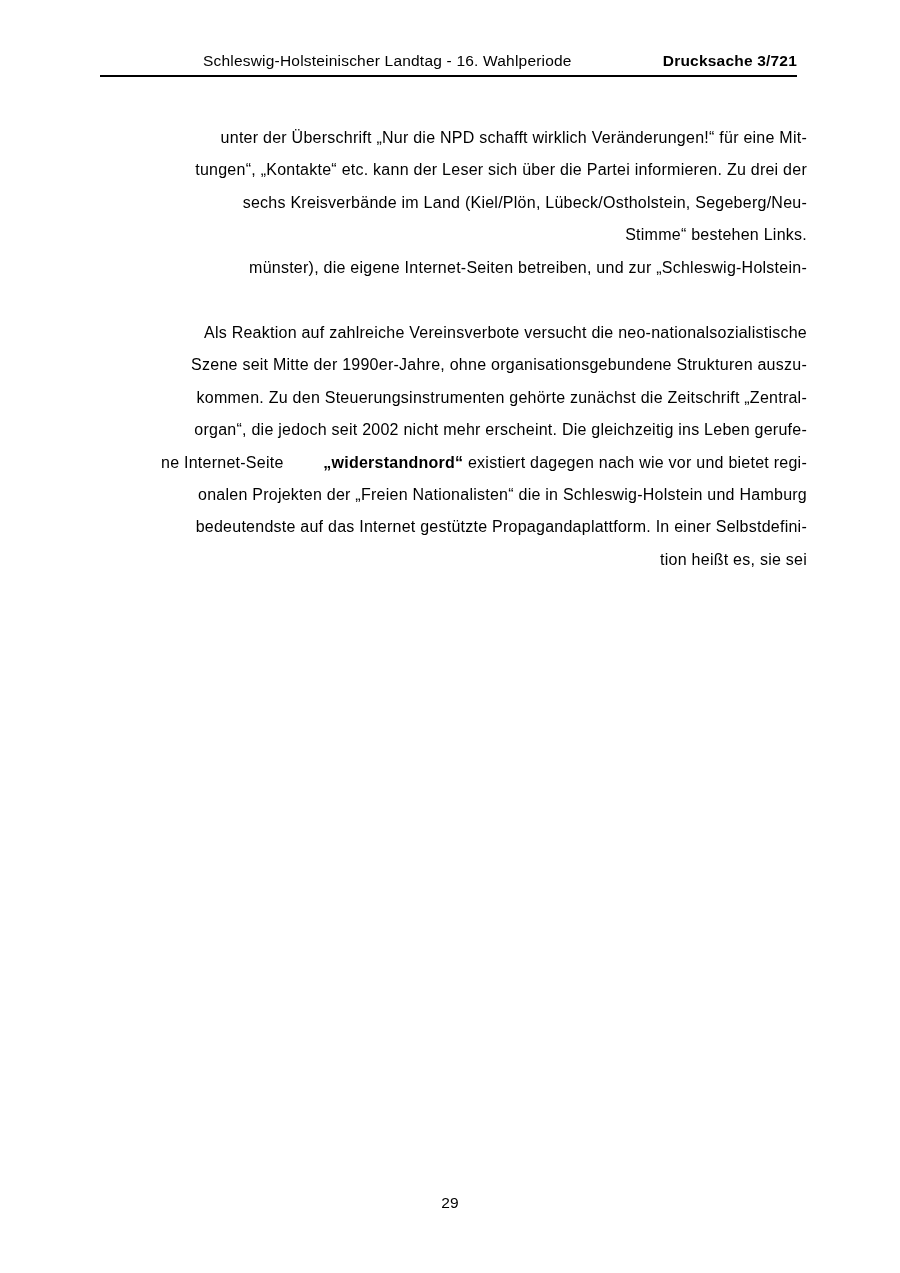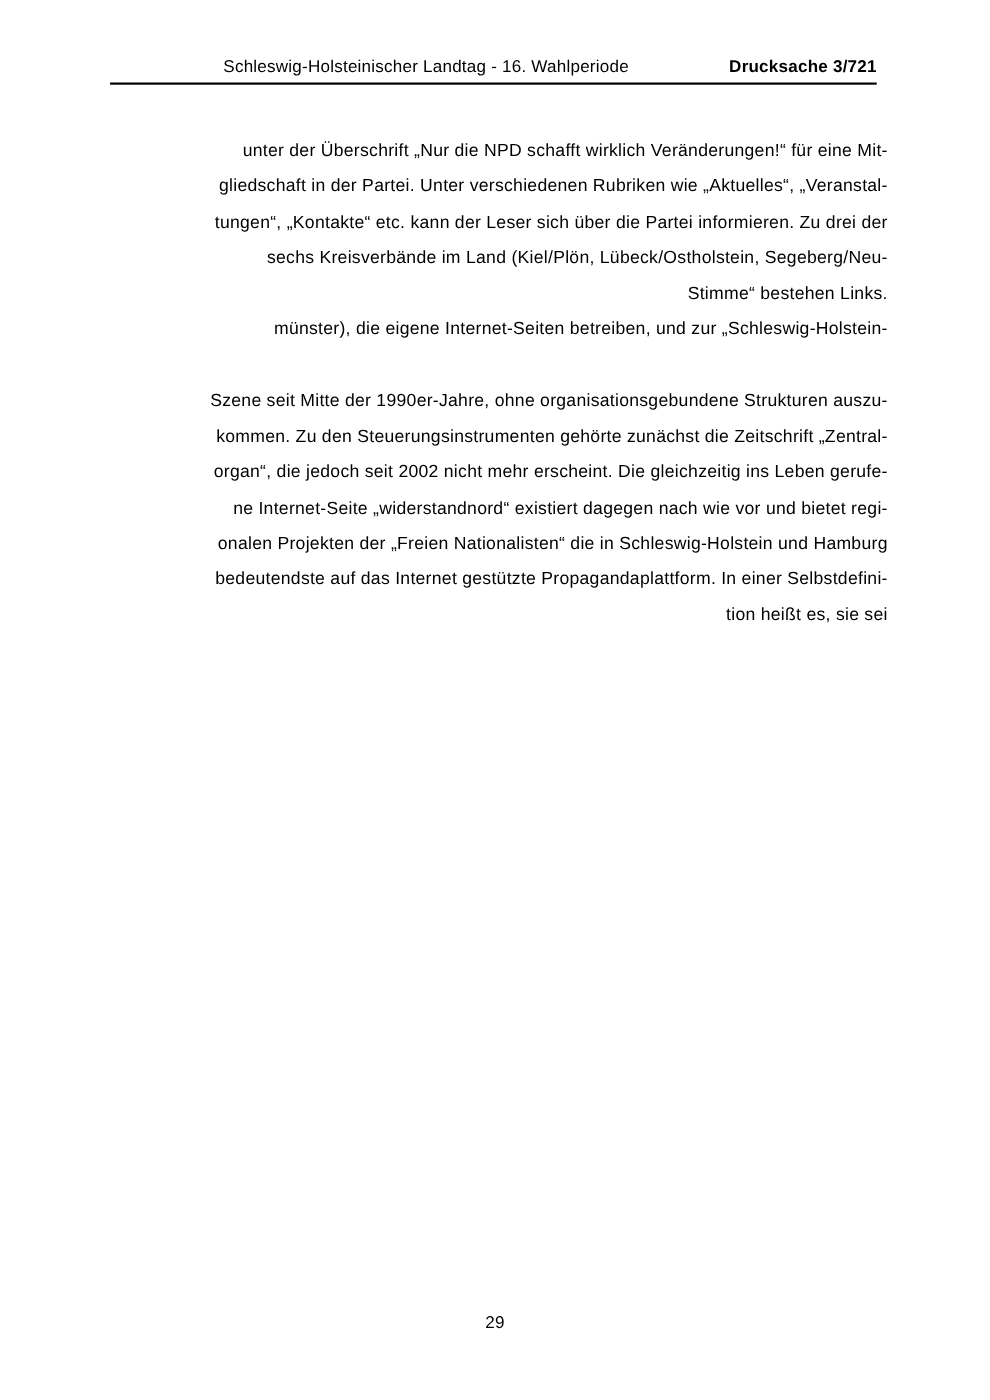--- a/index.html
+++ b/index.html
@@ -51,21 +51,22 @@
     letter-spacing: 0.25px;
     text-align: right;
   }
   .paragraph {
     margin: 0 0 32.45px 0;
   }
   .line {
     white-space: nowrap;
   }
   .bold {
-    font-weight: normal;
+    font-weight: bold;
+    margin-left: 35px;
   }
   .page-number {
     position: absolute;
     left: 0;
     top: 1194px;
     width: 900px;
     text-align: center;
     font-size: 15.5px;
     letter-spacing: 0.2px;
   }
@@ -77,27 +78,27 @@
 
   <div class="header-left">Schleswig-Holsteinischer Landtag - 16. Wahlperiode</div>
 
   <div class="header-right">Drucksache 3/721</div>
 
   <div class="header-rule"></div>
 
   <div class="body-text">
     <div class="paragraph">
         <div class="line"><span>unter der Überschrift „Nur die NPD schafft wirklich Veränderungen!“ für eine Mit-</span></div>
-        <div class="line"><span>gliedschaft in der Partei. Unter verschiedenen Rubriken wie „Aktuelles“, „Veranstal-</span></div>
         <div class="line"><span>tungen“, „Kontakte“ etc. kann der Leser sich über die Partei informieren. Zu drei der</span></div>
         <div class="line"><span>sechs Kreisverbände im Land (Kiel/Plön, Lübeck/Ostholstein, Segeberg/Neu-</span></div>
         <div class="line"><span>Stimme“ bestehen Links.</span></div>
         <div class="line"><span>münster), die eigene Internet-Seiten betreiben, und zur „Schleswig-Holstein-</span></div>
       </div>
     <div class="paragraph">
+        <div class="line"><span>Als Reaktion auf zahlreiche Vereinsverbote versucht die neo-nationalsozialistische</span></div>
         <div class="line"><span>Szene seit Mitte der 1990er-Jahre, ohne organisationsgebundene Strukturen auszu-</span></div>
         <div class="line"><span>kommen. Zu den Steuerungsinstrumenten gehörte zunächst die Zeitschrift „Zentral-</span></div>
         <div class="line"><span>organ“, die jedoch seit 2002 nicht mehr erscheint. Die gleichzeitig ins Leben gerufe-</span></div>
         <div class="line"><span>ne Internet-Seite </span><span class="bold">„widerstandnord“</span><span> existiert dagegen nach wie vor und bietet regi-</span></div>
         <div class="line"><span>onalen Projekten der „Freien Nationalisten“ die in Schleswig-Holstein und Hamburg</span></div>
         <div class="line"><span>bedeutendste auf das Internet gestützte Propagandaplattform. In einer Selbstdefini-</span></div>
         <div class="line"><span>tion heißt es, sie sei</span></div>
       </div>
   </div>
 

